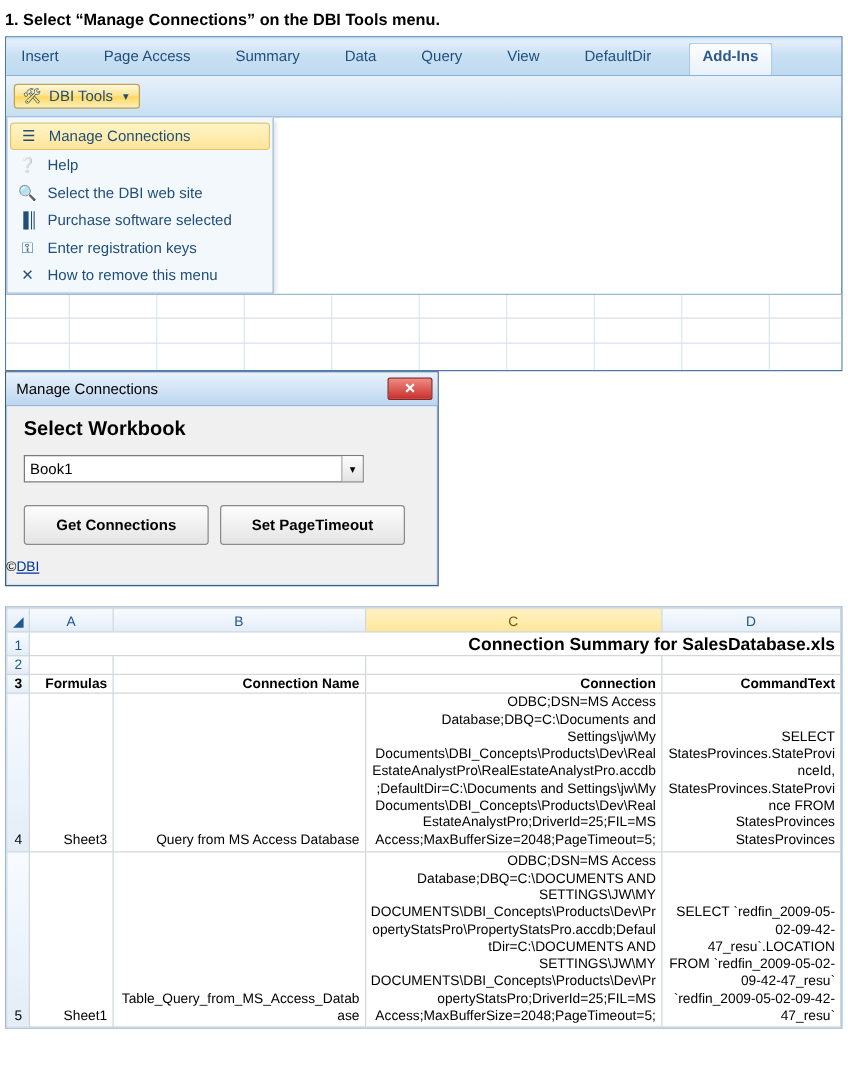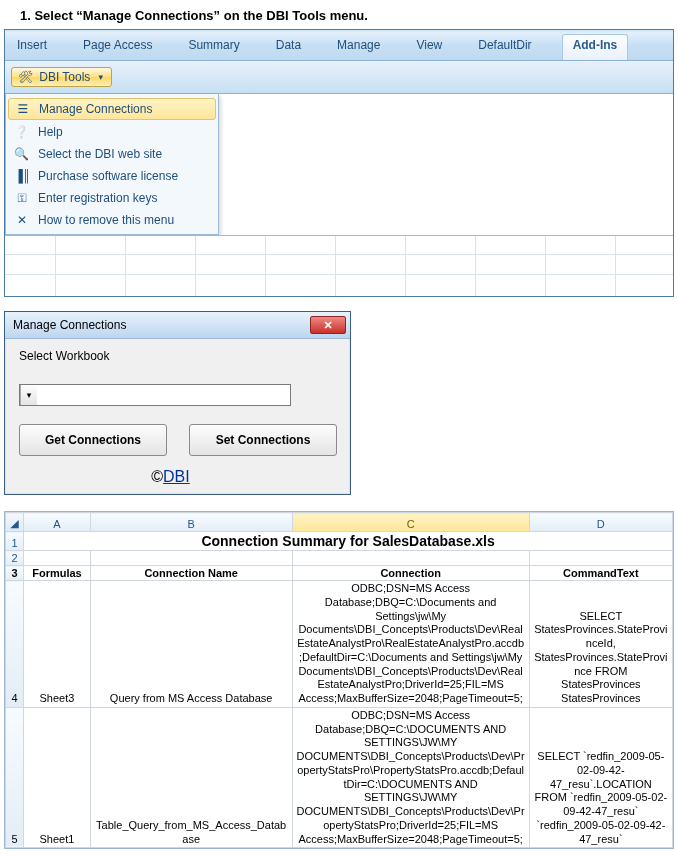--- a/index.html
+++ b/index.html
@@ -8,21 +8,21 @@
     font-family: "Segoe UI", Tahoma, sans-serif;
     font-size: 13px;
     background: #fff;
     width: 678px;
     color: #000;
   }
   .container { padding: 4px 4px 10px 4px; }
   .step-title {
     font-weight: bold;
     font-size: 13px;
-    margin: 4px 0 6px 16px;
+    margin: 4px 0 6px 0;
   }
   
   .ribbon {
     background: linear-gradient(to bottom, #cce4f7 0%, #e4effb 10%, #c7dff3 50%, #bfdaf0 100%);
     border-bottom: 1px solid #8db2d7;
     padding: 4px 6px 0 6px;
     display: flex;
     gap: 24px;
     font-size: 12px;
     color: #1f4e7a;
@@ -101,21 +101,21 @@
   }
   .sheet-area .hline1 {
     position:absolute; left:0; right:0; top:18px; height:1px; background:#d6e2ec;
   }
   .sheet-area .hline2 {
     position:absolute; left:0; right:0; top:38px; height:1px; background:#d6e2ec;
   }
   
   .shot {
     border: 1px solid #4d7ba8;
-    margin-bottom: 14px;
+    margin-bottom: 0;
   }
   
   .dialog {
     width: 345px;
     border: 1px solid #3b5f84;
     background: #f0f0f0;
     box-shadow: 0 0 0 1px #cfe4f6 inset;
     margin-bottom: 16px;
   }
   .dlg-title {
@@ -130,62 +130,62 @@
     width: 34px; height: 16px;
     background: linear-gradient(to bottom,#f08a83,#c9302c);
     border: 1px solid #8a2520;
     border-radius: 2px;
     color:#fff;
     display:flex;align-items:center;justify-content:center;
     font-size: 11px; font-weight:bold;
     line-height:1;
   }
   .dlg-body { padding: 10px 14px 6px 14px; }
-  .dlg-body .sw-label { font-weight: normal; font-size: 12px; margin-bottom:21px;}
+  .dlg-body .sw-label { font-weight: bold; font-size: 16px; margin-bottom:11px;}
   .combo {
     display:flex; align-items:center;
     width: 270px;
     border: 1px solid #7a7a7a;
     background:#fff;
     height: 20px;
   }
   .combo .val { flex:1; padding:0 4px; font-size:12px;}
   .combo .arrow {
     width:16px; height:100%;
     border-left:1px solid #aaa;
     display:flex;align-items:center;justify-content:center;
     background: linear-gradient(to bottom,#fdfdfd,#e4e4e4);
     font-size:9px;
   }
-  .dlg-buttons { display:flex; gap:22px; margin-top:18px; }
+  .dlg-buttons { display:flex; gap:9px; margin-top:18px; }
   .dlg-btn {
     background: linear-gradient(to bottom,#fdfdfd,#e4e4e4);
     border: 1px solid #8a8a8a;
     border-radius: 3px;
     padding: 8px 14px;
     font-size: 12px;
     min-width: 118px;
     text-align:center;
     font-weight: bold;
   }
-  .credit { text-align:center; font-size:16px; padding: 6px 14px 8px 0; }
+  .credit { text-align:left; font-size:11px; padding: 6px 14px 8px 0; }
   .credit a { color:#003399; text-decoration:underline;}
   .plain-text { font-size: 13px; margin-bottom: 8px; font-weight:bold; }
   
   .ws {
     border: 1px solid #9db6d0;
     font-size: 11px;
     overflow:hidden;
   }
   .ws table { border-collapse: collapse; width:100%; table-layout:fixed;}
   .ws th, .ws td {
     border: 1px solid #d0d7de;
     padding: 1px 4px;
     vertical-align: bottom;
-    text-align:center;
+    text-align:right;
     word-wrap: break-word;
   }
   .ws .colhdr {
     background: linear-gradient(to bottom,#f7fbff,#e3edf7);
     text-align:center;
     font-weight:normal;
     color:#21568e;
     height: 16px;
     font-size: 11px;
   }
@@ -229,21 +229,21 @@
 <div class="container">
 
   <div class="step-title">1.  Select “Manage Connections” on the DBI Tools menu.</div>
 
   <div class="shot">
     <div class="ribbon">
       <span class="tab">Insert</span>
       <span class="tab">Page Access</span>
       <span class="tab">Summary</span>
       <span class="tab">Data</span>
-      <span class="tab">Manage</span>
+      <span class="tab">Query</span>
       <span class="tab">View</span>
       <span class="tab">DefaultDir</span>
       <span class="tab sel">Add-Ins</span>
     </div>
     <div class="ribbon-body">
       <div class="dbi-btn">
         <span>🛠</span>
         <span>DBI Tools</span>
         <span class="drop">▾</span>
       </div>
@@ -257,21 +257,21 @@
       <div class="menu-row">
         <span class="mi-icon">❔</span>
         <span>Help</span>
       </div>
       <div class="menu-row">
         <span class="mi-icon">🔍</span>
         <span>Select the DBI web site</span>
       </div>
       <div class="menu-row">
         <span class="mi-icon" style="letter-spacing:-1px;">▐║</span>
-        <span>Purchase software license</span>
+        <span>Purchase software selected</span>
       </div>
       <div class="menu-row">
         <span class="mi-icon">⚿</span>
         <span>Enter registration keys</span>
       </div>
       <div class="menu-row">
         <span class="mi-icon">✕</span>
         <span>How to remove this menu</span>
       </div>
     </div>
@@ -287,25 +287,26 @@
   <div class="dialog">
     <div class="dlg-title">
       <span>Manage Connections</span>
       <span class="dlg-close">
         <span>✕</span>
       </span>
     </div>
     <div class="dlg-body">
       <div class="sw-label">Select Workbook</div>
       <div class="combo">
+        <span class="val">Book1</span>
         <span class="arrow">▾</span>
       </div>
       <div class="dlg-buttons">
         <div class="dlg-btn">Get Connections</div>
-        <div class="dlg-btn">Set Connections</div>
+        <div class="dlg-btn">Set PageTimeout</div>
       </div>
     </div>
     <div class="credit">
       <span>©</span><a href="#">DBI</a>
     </div>
   </div>
 
 
   <div class="ws">
     <table>

